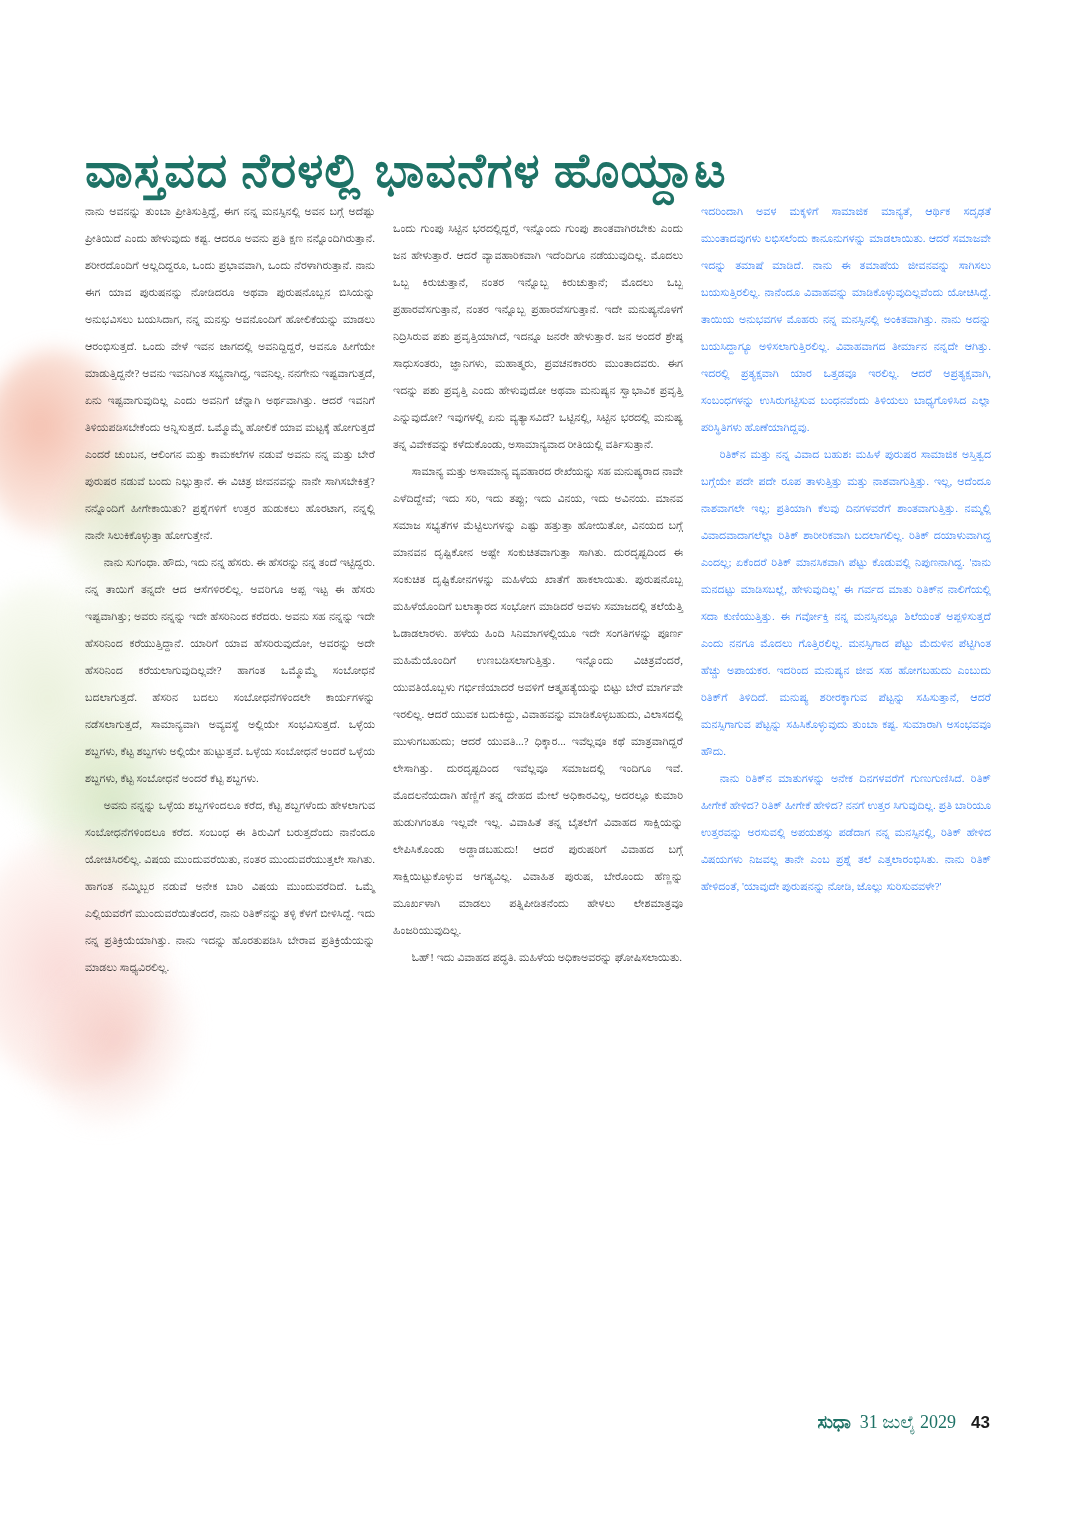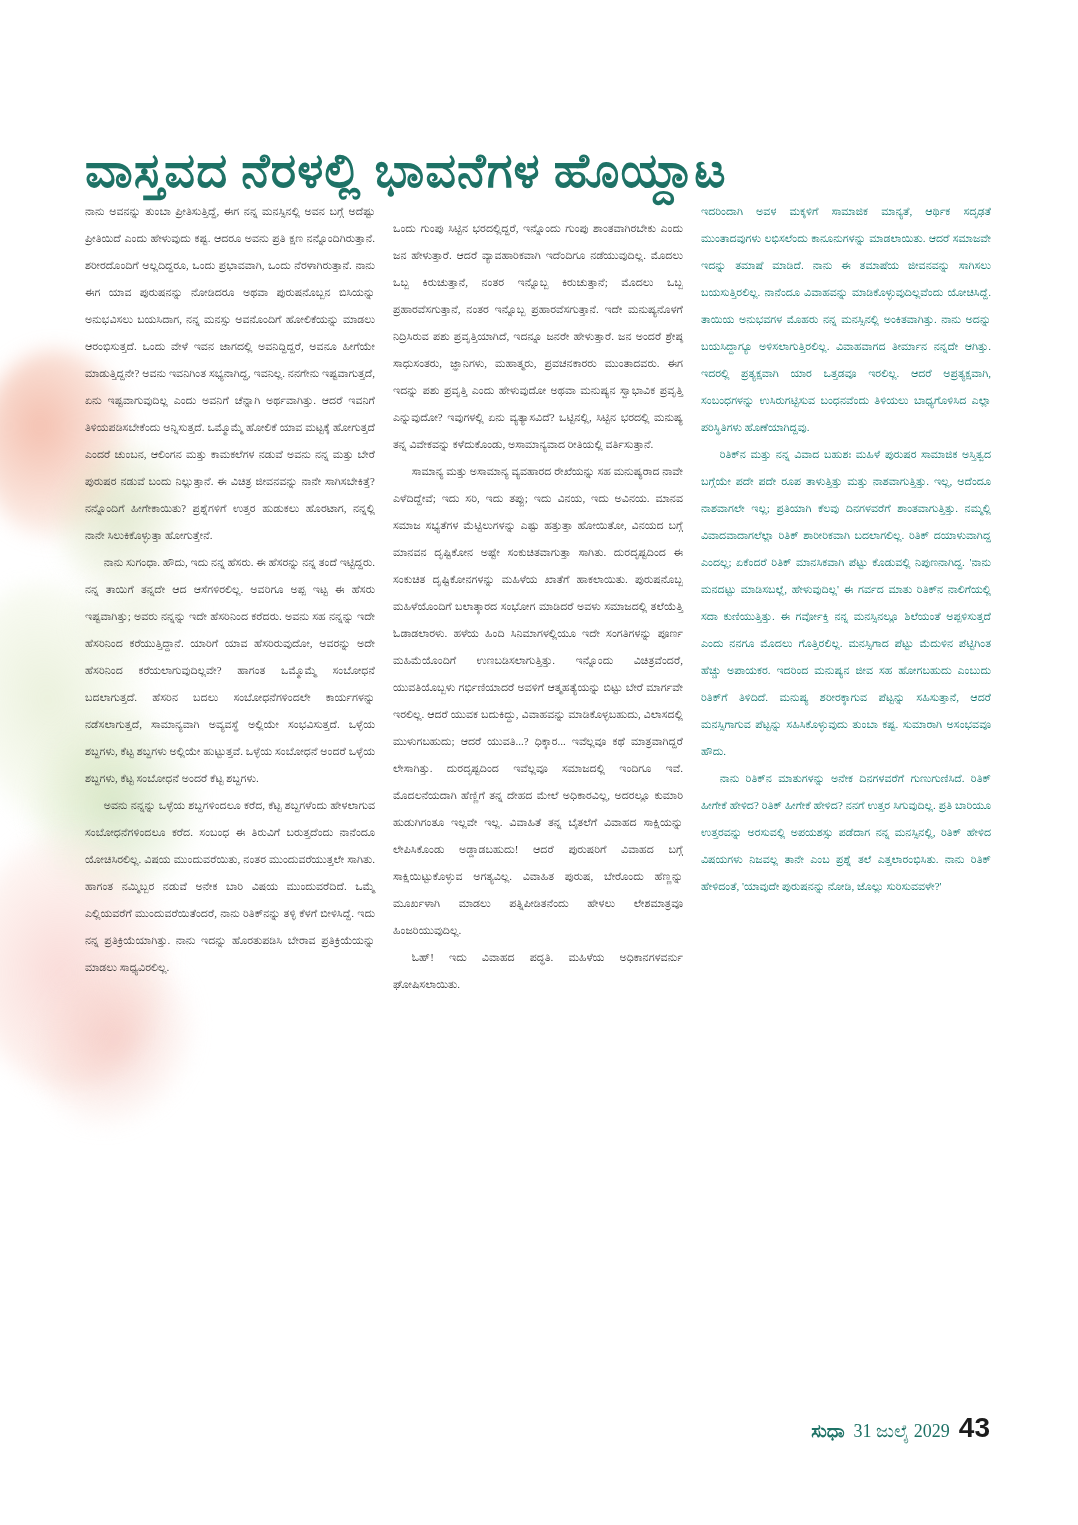--- a/index.html
+++ b/index.html
@@ -55,22 +55,23 @@
   .col p + p{text-indent:1.7em;}
   
   .footer{
     position:absolute;right:88px;top:1412px;
     z-index:2;display:flex;align-items:baseline;gap:9px;
     font-size:18px;
     justify-content:flex-end;
   }
   .footer .mag{font-weight:bold;}
   .footer .pageno{
-    font-size:28px;font-weight:bold;color:#1c1c1c;
+    font-size:17px;font-weight:bold;color:#1c1c1c;
     font-family:"Liberation Sans", sans-serif;
+    margin-left:6px;
   }
 </style>
 </head>
 <body>
 
 <div class="flower-art">
   <div class="blob b1"></div>
   <div class="blob b2"></div>
   <div class="blob b3"></div>
   <div class="blob b4"></div>
@@ -83,23 +84,23 @@
 
 <div class="columns">
   <div class="col" style="color: rgb(58, 58, 58);">
     <p>ನಾನು ಅವನನ್ನು ತುಂಬಾ ಪ್ರೀತಿಸುತ್ತಿದ್ದೆ, ಈಗ ನನ್ನ ಮನಸ್ಸಿನಲ್ಲಿ ಅವನ ಬಗ್ಗೆ ಅದೆಷ್ಟು ಪ್ರೀತಿಯಿದೆ ಎಂದು ಹೇಳುವುದು ಕಷ್ಟ. ಆದರೂ ಅವನು ಪ್ರತಿ ಕ್ಷಣ ನನ್ನೊಂದಿಗಿರುತ್ತಾನೆ. ಶರೀರದೊಂದಿಗೆ ಅಲ್ಲದಿದ್ದರೂ, ಒಂದು ಪ್ರಭಾವವಾಗಿ, ಒಂದು ನೆರಳಾಗಿರುತ್ತಾನೆ. ನಾನು ಈಗ ಯಾವ ಪುರುಷನನ್ನು ನೋಡಿದರೂ ಅಥವಾ ಪುರುಷನೊಬ್ಬನ ಬಿಸಿಯನ್ನು ಅನುಭವಿಸಲು ಬಯಸಿದಾಗ, ನನ್ನ ಮನಸ್ಸು ಅವನೊಂದಿಗೆ ಹೋಲಿಕೆಯನ್ನು ಮಾಡಲು ಆರಂಭಿಸುತ್ತದೆ. ಒಂದು ವೇಳೆ ಇವನ ಜಾಗದಲ್ಲಿ ಅವನಿದ್ದಿದ್ದರೆ, ಅವನೂ ಹೀಗೆಯೇ ಮಾಡುತ್ತಿದ್ದನೇ? ಅವನು ಇವನಿಗಿಂತ ಸಭ್ಯನಾಗಿದ್ದ, ಇವನಿಲ್ಲ. ನನಗೇನು ಇಷ್ಟವಾಗುತ್ತದೆ, ಏನು ಇಷ್ಟವಾಗುವುದಿಲ್ಲ ಎಂದು ಅವನಿಗೆ ಚೆನ್ನಾಗಿ ಅರ್ಥವಾಗಿತ್ತು. ಆದರೆ ಇವನಿಗೆ ತಿಳಿಯಪಡಿಸಬೇಕೆಂದು ಅನ್ನಿಸುತ್ತದೆ. ಒಮ್ಮೊಮ್ಮೆ ಹೋಲಿಕೆ ಯಾವ ಮಟ್ಟಕ್ಕೆ ಹೋಗುತ್ತದೆ ಎಂದರೆ ಚುಂಬನ, ಆಲಿಂಗನ ಮತ್ತು ಕಾಮಕಲೆಗಳ ನಡುವೆ ಅವನು ನನ್ನ ಮತ್ತು ಬೇರೆ ಪುರುಷರ ನಡುವೆ ಬಂದು ನಿಲ್ಲುತ್ತಾನೆ. ಈ ವಿಚಿತ್ರ ಜೀವನವನ್ನು ನಾನೇ ಸಾಗಿಸಬೇಕಿತ್ತೆ? ನನ್ನೊಂದಿಗೆ ಹೀಗೇಕಾಯಿತು? ಪ್ರಶ್ನೆಗಳಿಗೆ ಉತ್ತರ ಹುಡುಕಲು ಹೊರಟಾಗ, ನನ್ನಲ್ಲಿ ನಾನೇ ಸಿಲುಕಿಕೊಳ್ಳುತ್ತಾ ಹೋಗುತ್ತೇನೆ.</p>
     <p>ನಾನು ಸುಗಂಧಾ. ಹೌದು, ಇದು ನನ್ನ ಹೆಸರು. ಈ ಹೆಸರನ್ನು ನನ್ನ ತಂದೆ ಇಟ್ಟಿದ್ದರು. ನನ್ನ ತಾಯಿಗೆ ತನ್ನದೇ ಆದ ಆಸೆಗಳಿರಲಿಲ್ಲ. ಅವರಿಗೂ ಅಪ್ಪ ಇಟ್ಟ ಈ ಹೆಸರು ಇಷ್ಟವಾಗಿತ್ತು; ಅವರು ನನ್ನನ್ನು ಇದೇ ಹೆಸರಿನಿಂದ ಕರೆದರು. ಅವನು ಸಹ ನನ್ನನ್ನು ಇದೇ ಹೆಸರಿನಿಂದ ಕರೆಯುತ್ತಿದ್ದಾನೆ. ಯಾರಿಗೆ ಯಾವ ಹೆಸರಿರುವುದೋ, ಅವರನ್ನು ಅದೇ ಹೆಸರಿನಿಂದ ಕರೆಯಲಾಗುವುದಿಲ್ಲವೇ? ಹಾಗಂತ ಒಮ್ಮೊಮ್ಮೆ ಸಂಬೋಧನೆ ಬದಲಾಗುತ್ತದೆ. ಹೆಸರಿನ ಬದಲು ಸಂಬೋಧನೆಗಳಿಂದಲೇ ಕಾರ್ಯಗಳನ್ನು ನಡೆಸಲಾಗುತ್ತದೆ, ಸಾಮಾನ್ಯವಾಗಿ ಅವ್ಯವಸ್ಥೆ ಅಲ್ಲಿಯೇ ಸಂಭವಿಸುತ್ತದೆ. ಒಳ್ಳೆಯ ಶಬ್ದಗಳು, ಕೆಟ್ಟ ಶಬ್ದಗಳು ಅಲ್ಲಿಯೇ ಹುಟ್ಟುತ್ತವೆ. ಒಳ್ಳೆಯ ಸಂಬೋಧನೆ ಅಂದರೆ ಒಳ್ಳೆಯ ಶಬ್ದಗಳು, ಕೆಟ್ಟ ಸಂಬೋಧನೆ ಅಂದರೆ ಕೆಟ್ಟ ಶಬ್ದಗಳು.</p>
     <p>ಅವನು ನನ್ನನ್ನು ಒಳ್ಳೆಯ ಶಬ್ದಗಳಿಂದಲೂ ಕರೆದ, ಕೆಟ್ಟ ಶಬ್ದಗಳೆಂದು ಹೇಳಲಾಗುವ ಸಂಬೋಧನೆಗಳಿಂದಲೂ ಕರೆದ. ಸಂಬಂಧ ಈ ತಿರುವಿಗೆ ಬರುತ್ತದೆಂದು ನಾನೆಂದೂ ಯೋಚಿಸಿರಲಿಲ್ಲ. ವಿಷಯ ಮುಂದುವರೆಯಿತು, ನಂತರ ಮುಂದುವರೆಯುತ್ತಲೇ ಸಾಗಿತು. ಹಾಗಂತ ನಮ್ಮಿಬ್ಬರ ನಡುವೆ ಅನೇಕ ಬಾರಿ ವಿಷಯ ಮುಂದುವರೆದಿದೆ. ಒಮ್ಮೆ ಎಲ್ಲಿಯವರೆಗೆ ಮುಂದುವರೆಯಿತೆಂದರೆ, ನಾನು ರಿತಿಕ್‌ನನ್ನು ತಳ್ಳಿ ಕೆಳಗೆ ಬೀಳಿಸಿದ್ದೆ. ಇದು ನನ್ನ ಪ್ರತಿಕ್ರಿಯೆಯಾಗಿತ್ತು. ನಾನು ಇದನ್ನು ಹೊರತುಪಡಿಸಿ ಬೇರಾವ ಪ್ರತಿಕ್ರಿಯೆಯನ್ನು ಮಾಡಲು ಸಾಧ್ಯವಿರಲಿಲ್ಲ.</p>
   </div>
   <div class="col" style="color: rgb(58, 58, 58); margin-top: 17px;">
     <p>ಒಂದು ಗುಂಪು ಸಿಟ್ಟಿನ ಭರದಲ್ಲಿದ್ದರೆ, ಇನ್ನೊಂದು ಗುಂಪು ಶಾಂತವಾಗಿರಬೇಕು ಎಂದು ಜನ ಹೇಳುತ್ತಾರೆ. ಆದರೆ ವ್ಯಾವಹಾರಿಕವಾಗಿ ಇದೆಂದಿಗೂ ನಡೆಯುವುದಿಲ್ಲ. ಮೊದಲು ಒಬ್ಬ ಕಿರುಚುತ್ತಾನೆ, ನಂತರ ಇನ್ನೊಬ್ಬ ಕಿರುಚುತ್ತಾನೆ; ಮೊದಲು ಒಬ್ಬ ಪ್ರಹಾರವೆಸಗುತ್ತಾನೆ, ನಂತರ ಇನ್ನೊಬ್ಬ ಪ್ರಹಾರವೆಸಗುತ್ತಾನೆ. ಇದೇ ಮನುಷ್ಯನೊಳಗೆ ನಿದ್ರಿಸಿರುವ ಪಶು ಪ್ರವೃತ್ತಿಯಾಗಿದೆ, ಇದನ್ನೂ ಜನರೇ ಹೇಳುತ್ತಾರೆ. ಜನ ಅಂದರೆ ಶ್ರೇಷ್ಠ ಸಾಧುಸಂತರು, ಜ್ಞಾನಿಗಳು, ಮಹಾತ್ಮರು, ಪ್ರವಚನಕಾರರು ಮುಂತಾದವರು. ಈಗ ಇದನ್ನು ಪಶು ಪ್ರವೃತ್ತಿ ಎಂದು ಹೇಳುವುದೋ ಅಥವಾ ಮನುಷ್ಯನ ಸ್ವಾಭಾವಿಕ ಪ್ರವೃತ್ತಿ ಎನ್ನುವುದೋ? ಇವುಗಳಲ್ಲಿ ಏನು ವ್ಯತ್ಯಾಸವಿದೆ? ಒಟ್ಟಿನಲ್ಲಿ, ಸಿಟ್ಟಿನ ಭರದಲ್ಲಿ ಮನುಷ್ಯ ತನ್ನ ವಿವೇಕವನ್ನು ಕಳೆದುಕೊಂಡು, ಅಸಾಮಾನ್ಯವಾದ ರೀತಿಯಲ್ಲಿ ವರ್ತಿಸುತ್ತಾನೆ.</p>
     <p>ಸಾಮಾನ್ಯ ಮತ್ತು ಅಸಾಮಾನ್ಯ ವ್ಯವಹಾರದ ರೇಖೆಯನ್ನು ಸಹ ಮನುಷ್ಯರಾದ ನಾವೇ ಎಳೆದಿದ್ದೇವೆ; ಇದು ಸರಿ, ಇದು ತಪ್ಪು; ಇದು ವಿನಯ, ಇದು ಅವಿನಯ. ಮಾನವ ಸಮಾಜ ಸಭ್ಯತೆಗಳ ಮೆಟ್ಟಿಲುಗಳನ್ನು ಎಷ್ಟು ಹತ್ತುತ್ತಾ ಹೋಯಿತೋ, ವಿನಯದ ಬಗ್ಗೆ ಮಾನವನ ದೃಷ್ಟಿಕೋನ ಅಷ್ಟೇ ಸಂಕುಚಿತವಾಗುತ್ತಾ ಸಾಗಿತು. ದುರದೃಷ್ಟದಿಂದ ಈ ಸಂಕುಚಿತ ದೃಷ್ಟಿಕೋನಗಳನ್ನು ಮಹಿಳೆಯ ಖಾತೆಗೆ ಹಾಕಲಾಯಿತು. ಪುರುಷನೊಬ್ಬ ಮಹಿಳೆಯೊಂದಿಗೆ ಬಲಾತ್ಕಾರದ ಸಂಭೋಗ ಮಾಡಿದರೆ ಅವಳು ಸಮಾಜದಲ್ಲಿ ತಲೆಯೆತ್ತಿ ಓಡಾಡಲಾರಳು. ಹಳೆಯ ಹಿಂದಿ ಸಿನಿಮಾಗಳಲ್ಲಿಯೂ ಇದೇ ಸಂಗತಿಗಳನ್ನು ಪೂರ್ಣ ಮಹಿಮೆಯೊಂದಿಗೆ ಉಣಬಡಿಸಲಾಗುತ್ತಿತ್ತು. ಇನ್ನೊಂದು ವಿಚಿತ್ರವೆಂದರೆ, ಯುವತಿಯೊಬ್ಬಳು ಗರ್ಭಿಣಿಯಾದರೆ ಅವಳಿಗೆ ಆತ್ಮಹತ್ಯೆಯನ್ನು ಬಿಟ್ಟು ಬೇರೆ ಮಾರ್ಗವೇ ಇರಲಿಲ್ಲ. ಆದರೆ ಯುವಕ ಬದುಕಿದ್ದು, ವಿವಾಹವನ್ನು ಮಾಡಿಕೊಳ್ಳಬಹುದು, ವಿಲಾಸದಲ್ಲಿ ಮುಳುಗಬಹುದು; ಆದರೆ ಯುವತಿ...? ಧಿಕ್ಕಾರ... ಇವೆಲ್ಲವೂ ಕಥೆ ಮಾತ್ರವಾಗಿದ್ದರೆ ಲೇಸಾಗಿತ್ತು. ದುರದೃಷ್ಟದಿಂದ ಇವೆಲ್ಲವೂ ಸಮಾಜದಲ್ಲಿ ಇಂದಿಗೂ ಇವೆ. ಮೊದಲನೆಯದಾಗಿ ಹೆಣ್ಣಿಗೆ ತನ್ನ ದೇಹದ ಮೇಲೆ ಅಧಿಕಾರವಿಲ್ಲ, ಅದರಲ್ಲೂ ಕುಮಾರಿ ಹುಡುಗಿಗಂತೂ ಇಲ್ಲವೇ ಇಲ್ಲ. ವಿವಾಹಿತೆ ತನ್ನ ಬೈತಲೆಗೆ ವಿವಾಹದ ಸಾಕ್ಷಿಯನ್ನು ಲೇಪಿಸಿಕೊಂಡು ಅಡ್ಡಾಡಬಹುದು! ಆದರೆ ಪುರುಷರಿಗೆ ವಿವಾಹದ ಬಗ್ಗೆ ಸಾಕ್ಷಿಯಿಟ್ಟುಕೊಳ್ಳುವ ಅಗತ್ಯವಿಲ್ಲ. ವಿವಾಹಿತ ಪುರುಷ, ಬೇರೊಂದು ಹೆಣ್ಣನ್ನು ಮೂರ್ಖಳಾಗಿ ಮಾಡಲು ಪತ್ನಿಪೀಡಿತನೆಂದು ಹೇಳಲು ಲೇಶಮಾತ್ರವೂ ಹಿಂಜರಿಯುವುದಿಲ್ಲ.</p>
-    <p>ಓಹ್! ಇದು ವಿವಾಹದ ಪದ್ಧತಿ. ಮಹಿಳೆಯ ಅಧಿಕಾನಗಳವರ್ನು ಘೋಷಿಸಲಾಯಿತು.</p>
+    <p>ಓಹ್! ಇದು ವಿವಾಹದ ಪದ್ಧತಿ. ಮಹಿಳೆಯ ಅಧಿಕಾಅವರನ್ನು ಘೋಷಿಸಲಾಯಿತು.</p>
   </div>
-  <div class="col" style="color: #0f766e;">
+  <div class="col" style="color: #3b82f6;">
     <p>ಇದರಿಂದಾಗಿ ಅವಳ ಮಕ್ಕಳಿಗೆ ಸಾಮಾಜಿಕ ಮಾನ್ಯತೆ, ಆರ್ಥಿಕ ಸದೃಢತೆ ಮುಂತಾದವುಗಳು ಲಭಿಸಲೆಂದು ಕಾನೂನುಗಳನ್ನು ಮಾಡಲಾಯಿತು. ಆದರೆ ಸಮಾಜವೇ ಇದನ್ನು ತಮಾಷೆ ಮಾಡಿದೆ. ನಾನು ಈ ತಮಾಷೆಯ ಜೀವನವನ್ನು ಸಾಗಿಸಲು ಬಯಸುತ್ತಿರಲಿಲ್ಲ. ನಾನೆಂದೂ ವಿವಾಹವನ್ನು ಮಾಡಿಕೊಳ್ಳುವುದಿಲ್ಲವೆಂದು ಯೋಚಿಸಿದ್ದೆ. ತಾಯಿಯ ಅನುಭವಗಳ ಮೊಹರು ನನ್ನ ಮನಸ್ಸಿನಲ್ಲಿ ಅಂಕಿತವಾಗಿತ್ತು. ನಾನು ಅದನ್ನು ಬಯಸಿದ್ದಾಗ್ಯೂ ಅಳಿಸಲಾಗುತ್ತಿರಲಿಲ್ಲ. ವಿವಾಹವಾಗದ ತೀರ್ಮಾನ ನನ್ನದೇ ಆಗಿತ್ತು. ಇದರಲ್ಲಿ ಪ್ರತ್ಯಕ್ಷವಾಗಿ ಯಾರ ಒತ್ತಡವೂ ಇರಲಿಲ್ಲ. ಆದರೆ ಅಪ್ರತ್ಯಕ್ಷವಾಗಿ, ಸಂಬಂಧಗಳನ್ನು ಉಸಿರುಗಟ್ಟಿಸುವ ಬಂಧನವೆಂದು ತಿಳಿಯಲು ಬಾಧ್ಯಗೊಳಿಸಿದ ಎಲ್ಲಾ ಪರಿಸ್ಥಿತಿಗಳು ಹೊಣೆಯಾಗಿದ್ದವು.</p>
     <p>ರಿತಿಕ್‌ನ ಮತ್ತು ನನ್ನ ವಿವಾದ ಬಹುಶಃ ಮಹಿಳೆ ಪುರುಷರ ಸಾಮಾಜಿಕ ಅಸ್ತಿತ್ವದ ಬಗ್ಗೆಯೇ ಪದೇ ಪದೇ ರೂಪ ತಾಳುತ್ತಿತ್ತು ಮತ್ತು ನಾಶವಾಗುತ್ತಿತ್ತು. ಇಲ್ಲ, ಅದೆಂದೂ ನಾಶವಾಗಲೇ ಇಲ್ಲ; ಪ್ರತಿಯಾಗಿ ಕೆಲವು ದಿನಗಳವರೆಗೆ ಶಾಂತವಾಗುತ್ತಿತ್ತು. ನಮ್ಮಲ್ಲಿ ವಿವಾದವಾದಾಗಲೆಲ್ಲಾ ರಿತಿಕ್ ಶಾರೀರಿಕವಾಗಿ ಬದಲಾಗಲಿಲ್ಲ. ರಿತಿಕ್ ದಯಾಳುವಾಗಿದ್ದ ಎಂದಲ್ಲ; ಏಕೆಂದರೆ ರಿತಿಕ್ ಮಾನಸಿಕವಾಗಿ ಪೆಟ್ಟು ಕೊಡುವಲ್ಲಿ ನಿಪುಣನಾಗಿದ್ದ. 'ನಾನು ಮನದಟ್ಟು ಮಾಡಿಸಬಲ್ಲೆ, ಹೇಳುವುದಿಲ್ಲ' ಈ ಗರ್ವದ ಮಾತು ರಿತಿಕ್‌ನ ನಾಲಿಗೆಯಲ್ಲಿ ಸದಾ ಕುಣಿಯುತ್ತಿತ್ತು. ಈ ಗರ್ವೋಕ್ತಿ ನನ್ನ ಮನಸ್ಸಿನಲ್ಲೂ ಶಿಲೆಯಂತೆ ಅಪ್ಪಳಿಸುತ್ತದೆ ಎಂದು ನನಗೂ ಮೊದಲು ಗೊತ್ತಿರಲಿಲ್ಲ. ಮನಸ್ಸಿಗಾದ ಪೆಟ್ಟು ಮೆದುಳಿನ ಪೆಟ್ಟಿಗಿಂತ ಹೆಚ್ಚು ಅಪಾಯಕರ. ಇದರಿಂದ ಮನುಷ್ಯನ ಜೀವ ಸಹ ಹೋಗಬಹುದು ಎಂಬುದು ರಿತಿಕ್‌ಗೆ ತಿಳಿದಿದೆ. ಮನುಷ್ಯ ಶರೀರಕ್ಕಾಗುವ ಪೆಟ್ಟನ್ನು ಸಹಿಸುತ್ತಾನೆ, ಆದರೆ ಮನಸ್ಸಿಗಾಗುವ ಪೆಟ್ಟನ್ನು ಸಹಿಸಿಕೊಳ್ಳುವುದು ತುಂಬಾ ಕಷ್ಟ. ಸುಮಾರಾಗಿ ಅಸಂಭವವೂ ಹೌದು.</p>
     <p>ನಾನು ರಿತಿಕ್‌ನ ಮಾತುಗಳನ್ನು ಅನೇಕ ದಿನಗಳವರೆಗೆ ಗುಣುಗುಣಿಸಿದೆ. ರಿತಿಕ್ ಹೀಗೇಕೆ ಹೇಳಿದ? ರಿತಿಕ್ ಹೀಗೇಕೆ ಹೇಳಿದ? ನನಗೆ ಉತ್ತರ ಸಿಗುವುದಿಲ್ಲ. ಪ್ರತಿ ಬಾರಿಯೂ ಉತ್ತರವನ್ನು ಅರಸುವಲ್ಲಿ ಅಪಯಶಸ್ಸು ಪಡೆದಾಗ ನನ್ನ ಮನಸ್ಸಿನಲ್ಲಿ, ರಿತಿಕ್ ಹೇಳಿದ ವಿಷಯಗಳು ನಿಜವಲ್ಲ ತಾನೇ ಎಂಬ ಪ್ರಶ್ನೆ ತಲೆ ಎತ್ತಲಾರಂಭಿಸಿತು. ನಾನು ರಿತಿಕ್ ಹೇಳಿದಂತೆ, 'ಯಾವುದೇ ಪುರುಷನನ್ನು ನೋಡಿ, ಜೊಲ್ಲು ಸುರಿಸುವವಳೇ?'</p>
   </div>
 </div>
 
 <div class="footer">
   <span class="mag" style="color: rgb(30, 114, 102);">ಸುಧಾ</span>
   <span class="date" style="color: rgb(30, 114, 102);">31 ಜುಲೈ 2029</span>
   <span class="pageno">43</span>

